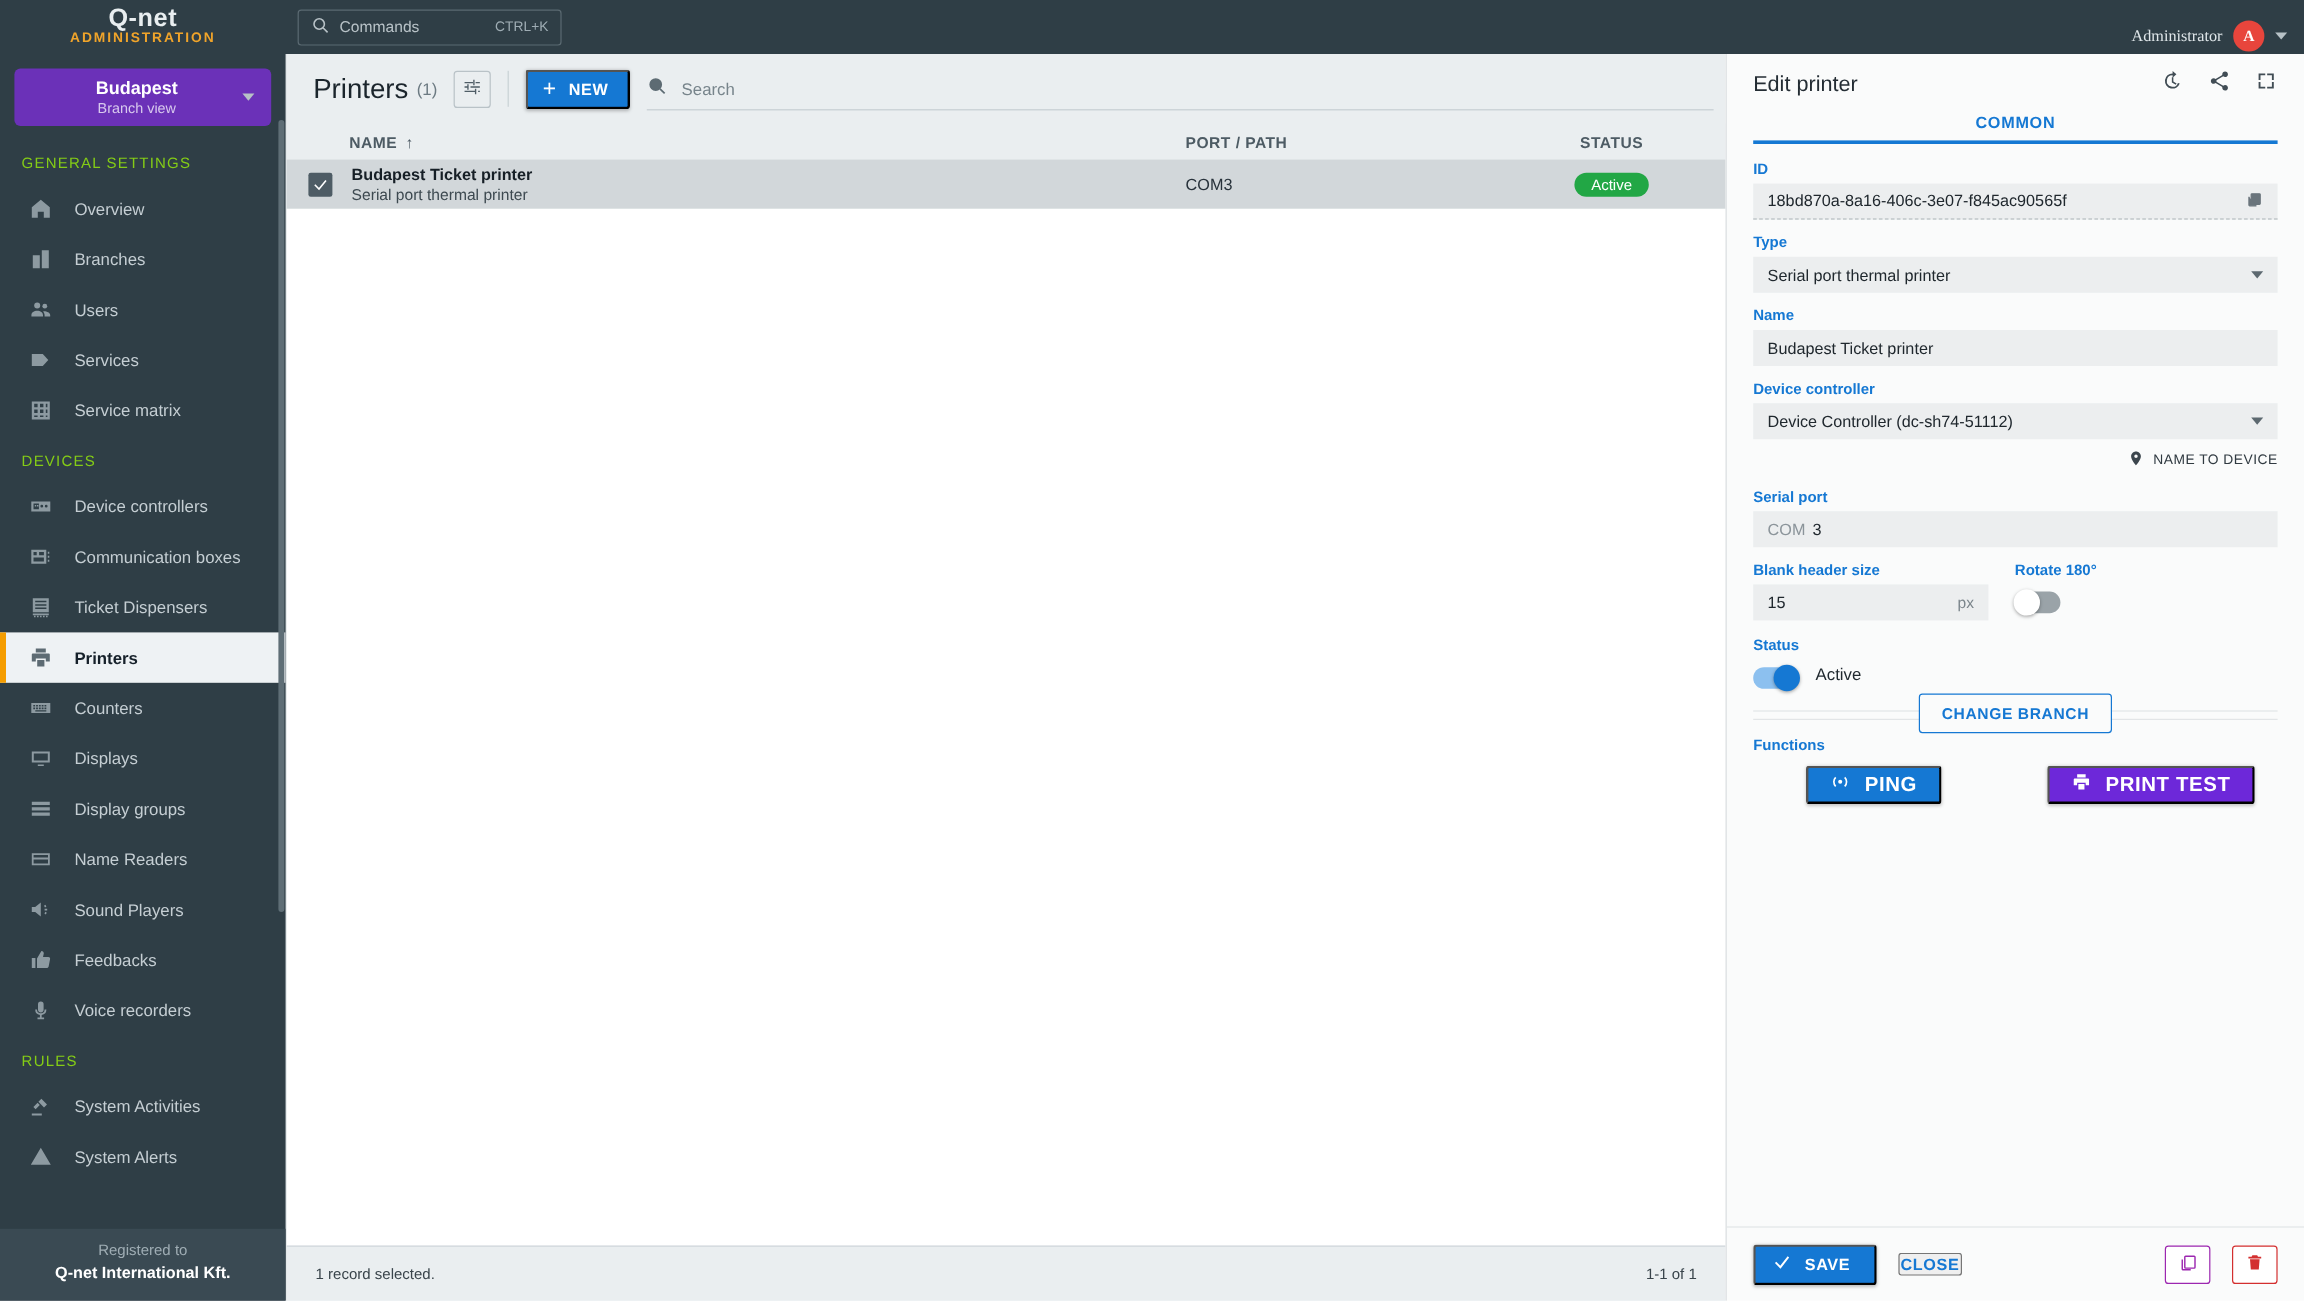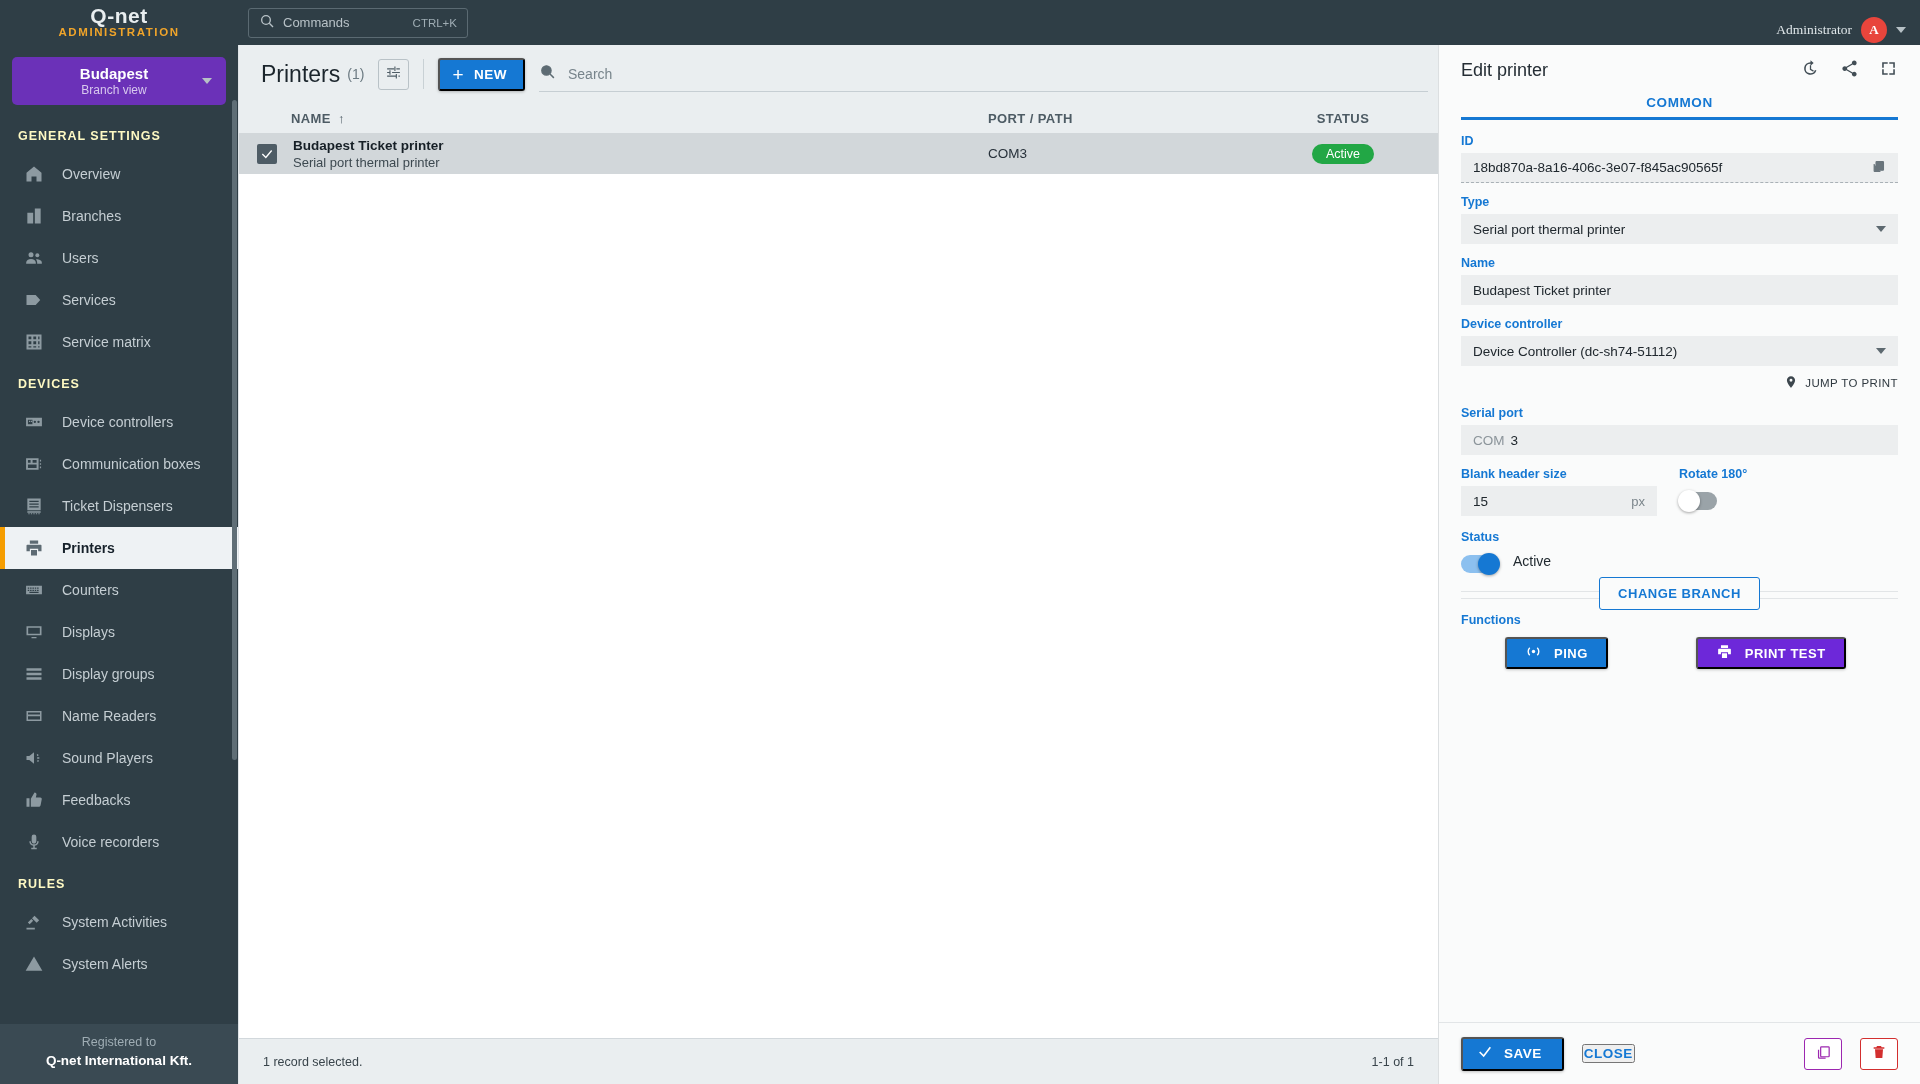--- a/index.html
+++ b/index.html
@@ -61,21 +61,21 @@
   .branch-btn {
     margin: 12px 12px 10px 12px; height: 48px; background: #6b31b8;
     border-radius: 5px; display: flex; align-items: center;
     padding: 0 14px; position: relative; color: #fff;
   }
   .branch-txt { flex: 1; text-align: center; }
   .branch-name { font-size: 15px; font-weight: bold; line-height: 18px; }
   .branch-sub { font-size: 12px; color: #d8c9ee; line-height: 14px; }
   .nav-scroll { flex: 1; overflow: hidden; }
   .nav-group {
-    color: #fef9c3; font-size: 12.5px; font-weight: bold; letter-spacing: 1px;
+    color: #84cc16; font-size: 12.5px; font-weight: normal; letter-spacing: 1px;
     padding: 14px 0 10px 18px;
   }
   .nav-item {
     height: 42px; display: flex; align-items: center; gap: 18px;
     padding-left: 24px; color: #c5ced3; font-size: 14px; position: relative;
   }
   .nav-item.active {
     background: #eef2f4; color: #16212a; font-weight: bold;
   }
   .nav-item.active::before {
@@ -225,21 +225,21 @@
   .change-branch-wrap { display: flex; justify-content: center; margin: -15px 0 0 0; }
   .change-branch {
     border: 1px solid #1578d3; color: #1578d3; background: #fafbfb;
     font-size: 13px; font-weight: bold; letter-spacing: .5px;
     padding: 8px 18px; border-radius: 3px;
   }
   .fn-label { font-size: 12.5px; font-weight: bold; color: #1578d3; margin: 14px 0 10px 0; }
   .fn-row { display: flex; gap: 14px; }
   .fn-btn {
     height: 32px; border-radius: 3px; color: #fff; display: flex; align-items: center;
-    gap: 12px; padding: 0 18px; font-size: 13px; font-weight: bold; letter-spacing: .5px;
+    gap: 12px; padding: 0 18px; font-size: 17px; font-weight: bold; letter-spacing: .5px;
     box-shadow: 0 1px 3px rgba(0,0,0,.22);
   }
   .fn-ping { background: #1578d3; margin-left: 44px; }
   .fn-print { background: #6d28d9; margin-left: 74px; }
   .fn-btn svg { width: 17px; height: 17px; fill: #ffffff; }
   .panel-foot {
     height: 62px; border-top: 1px solid #e2e5e7; display: flex; align-items: center;
     padding: 0 22px; gap: 18px;
   }
   .save-btn {
@@ -582,21 +582,21 @@
           <span class="sel-caret"></span>
         </div>
       </div>
 
       <div class="jump-row">
         <span>
           <svg viewBox="0 0 24 24">
               <path d="M12 2C8.1 2 5 5.1 5 9c0 5.2 7 13 7 13s7-7.8 7-13c0-3.9-3.1-7-7-7zm0 9.5A2.5 2.5 0 1 1 12 6.5a2.5 2.5 0 0 1 0 5z"></path>
             </svg>
         </span>
-        <span>JUMP TO PRINT</span>
+        <span>NAME TO DEVICE</span>
       </div>
 
       <div class="fld">
         <div class="fld-label">Serial port</div>
         <div class="fld-box">
           <span class="muted">COM</span>
           <span style="width:6px"></span>
           <span class="grow">3</span>
         </div>
       </div>

